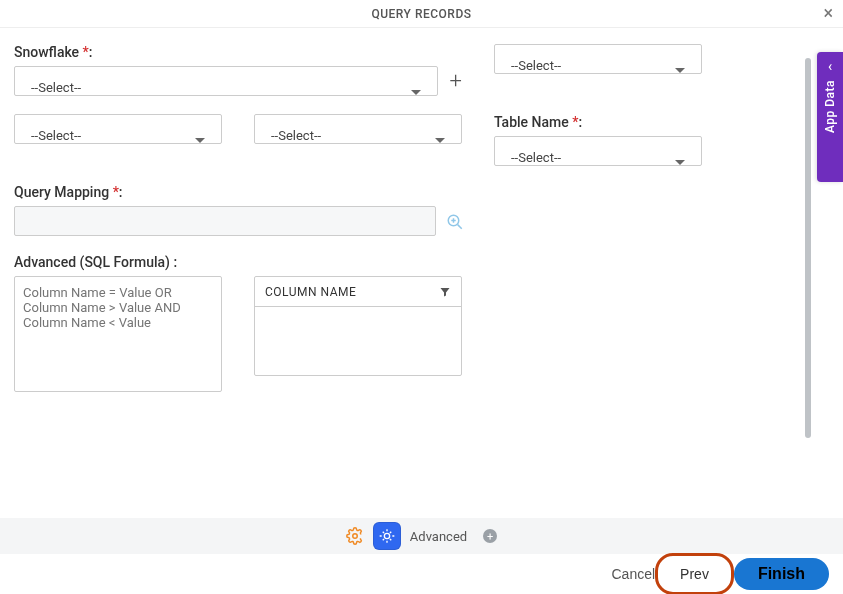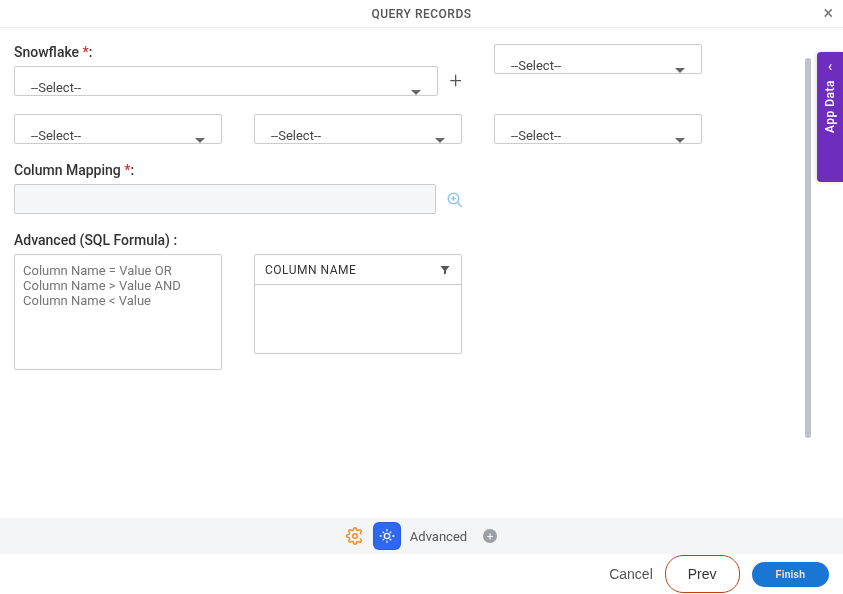--- a/index.html
+++ b/index.html
@@ -256,44 +256,44 @@
     font-size: 11px;
     line-height: 1;
   }
   .footer {
     position: absolute;
     bottom: 0; left: 0; right: 0;
     height: 40px;
     display: flex;
     align-items: center;
     justify-content: flex-end;
-    gap: 12px;
+    gap: 0;
     padding: 0 14px;
     background: #fff;
   }
   .btn-text {
     font-size: 14px;
     color: #555;
     cursor: pointer;
     background: none;
     border: none;
   }
   .btn-outline {
     font-size: 14px;
     color: #333;
     background: #fff;
-    border: 1px solid #c2410c;
+    border: 3px solid #c2410c;
     border-radius: 18px;
     padding: 10px 22px;
     cursor: pointer;
     font-weight: 500;
   }
   .btn-primary {
-    font-size: 10px;
-    color: #e5e5e5;
+    font-size: 16px;
+    color: #000000;
     background: #1976d2;
     border: none;
     border-radius: 18px;
     padding: 7px 24px;
     cursor: pointer;
     font-weight: 600;
   }
 </style>
 </head>
 <body>
@@ -335,29 +335,32 @@
     </div>
 
     <div class="field">
       <div class="select">
         <span class="select-text">--Select--</span>
         <span class="caret"></span>
       </div>
     </div>
 
     <div class="field">
+      <div class="label">
+        <span>Table Name</span><span class="req"> *</span><span class="colon">:</span>
+      </div>
       <div class="select">
         <span class="select-text">--Select--</span>
         <span class="caret"></span>
       </div>
     </div>
 
     <div class="field full">
       <div class="label">
-        <span>Column Mapping</span><span class="req"> *</span><span class="colon">:</span>
+        <span>Query Mapping</span><span class="req"> *</span><span class="colon">:</span>
       </div>
       <div class="query-mapping-row">
         <input class="input-line" type="text" readonly="" value="" style="">
         <span class="zoom-in-icon">
           <svg viewBox="0 0 24 24" width="18" height="18" fill="none" stroke="currentColor" stroke-width="2">
             <circle cx="10" cy="10" r="7"></circle>
             <line x1="15.5" y1="15.5" x2="21" y2="21"></line>
             <line x1="10" y1="7" x2="10" y2="13"></line>
             <line x1="7" y1="10" x2="13" y2="10"></line>
           </svg>

